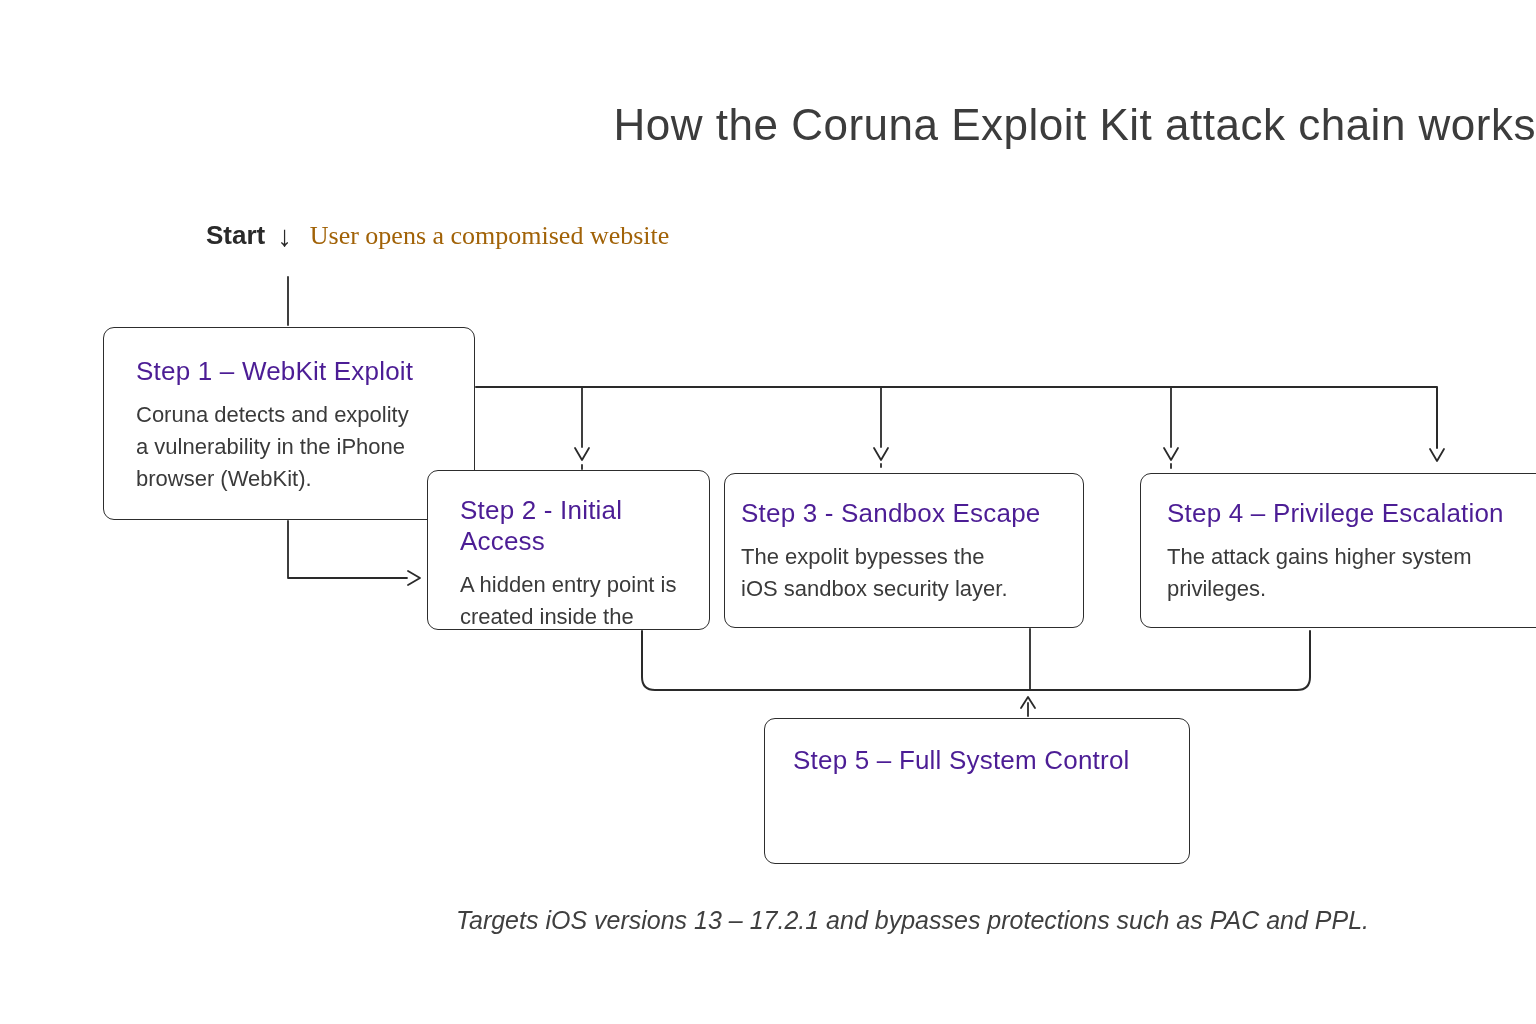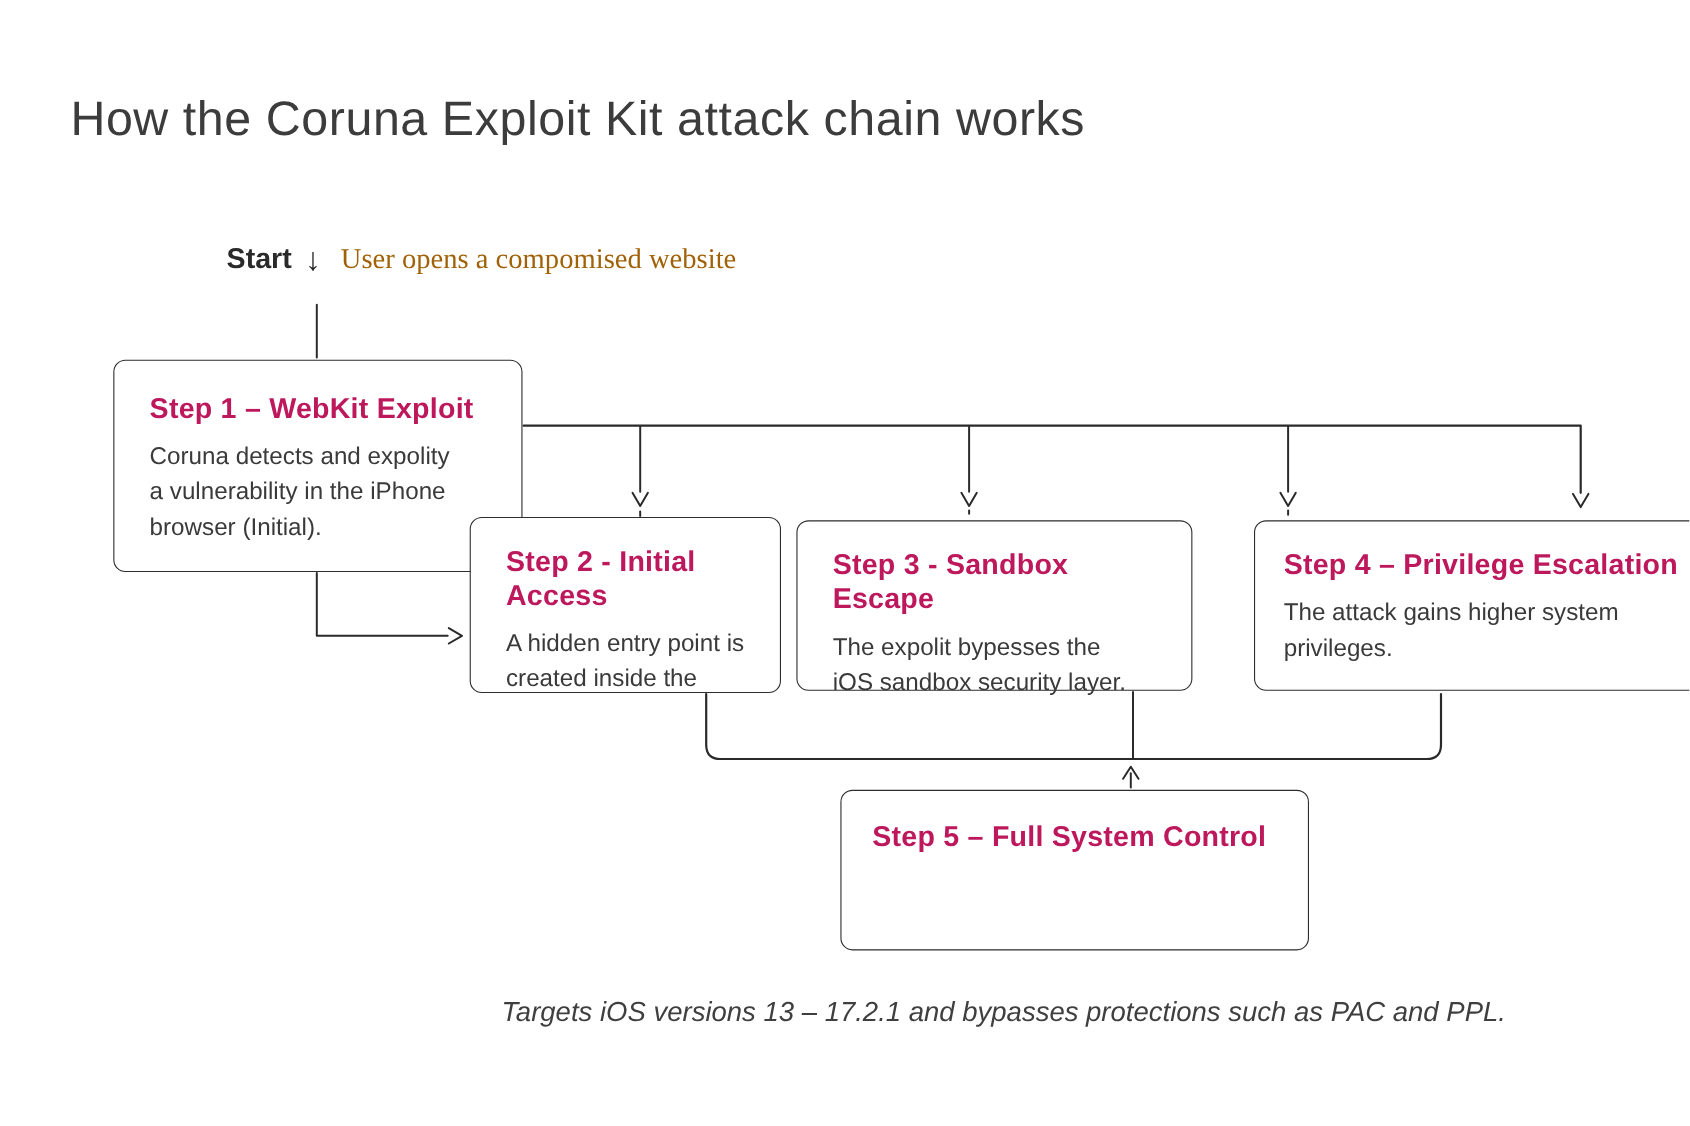--- a/index.html
+++ b/index.html
@@ -1,39 +1,39 @@
 <!DOCTYPE html>
 <html><head>
 <meta charset="utf-8">
 <style>
   html,body{margin:0;padding:0;background:#ffffff;}
   .stage{
     position:relative;width:1536px;height:1024px;background:#ffffff;overflow:hidden;
     font-family:"Liberation Sans","DejaVu Sans",sans-serif;color:#333;
   }
   .title{
-    position:absolute;left:64px;top:84px;width:1472px;text-align:left;
+    position:absolute;left:64px;top:100px;width:1472px;text-align:right;
     font-size:44px;font-weight:500;color:#3c3c3c;letter-spacing:0.5px;
   }
   .start-row{
     position:absolute;left:206px;top:220px;display:flex;align-items:center;gap:12px;
   }
   .start-label{font-size:26px;font-weight:700;color:#2a2a2a;}
   .start-arrow{font-size:29px;color:#2a2a2a;line-height:1;transform:translateY(1px);}
   .start-text{font-size:26px;color:#a16207;margin-left:6px;font-family:Liberation Serif, serif;}
   svg.connectors{position:absolute;left:0;top:0;width:1536px;height:1024px;pointer-events:none;}
   .step-box{
     position:absolute;background:#ffffff;border:1.7px solid #2d2d2d;border-radius:11px;
     box-sizing:border-box;padding:24px 26px 18px 32px;
   }
-  .step-heading{font-size:26px;font-weight:700;color:#be185d;margin:0 0 12px 0;letter-spacing:0.2px;}
+  .step-heading{font-size:26px;font-weight:400;color:#4c1d95;margin:0 0 12px 0;letter-spacing:0.2px;}
   .step-body{font-size:22px;color:#3a3a3a;line-height:1.45;white-space:pre-line;}
   .box-s1{left:103px;top:327px;width:372px;height:193px;padding-top:28px;}
   .box-s2{left:427px;top:470px;width:283px;height:160px;}
-  .box-s3{left:724px;top:473px;width:360px;height:155px;}
+  .box-s3{left:724px;top:473px;width:360px;height:155px;padding-left:16px;}
   .box-s4{left:1096px;top:473px;width:417px;height:155px;padding-left:26px;margin-left:44px;}
   .box-s5{left:764px;top:718px;width:426px;height:146px;padding-top:26px;padding-left:28px;}
   .footer-note{
     position:absolute;left:456px;top:906px;font-size:25px;font-style:italic;color:#3f3f3f;
   }
 </style>
 </head>
 <body>
 
 <div class="stage">
@@ -76,21 +76,21 @@
     <path d="M702,498 L698,485"></path>
     <polyline points="693,493 698,482 704,491"></polyline>
     <path d="M1075,626 V615"></path>
     <polyline points="1070,622 1075,612 1080,622"></polyline>
   </svg>
 
   <div class="step-box box-s1">
     <div class="step-heading">Step 1 – WebKit Exploit</div>
     <div class="step-body">Coruna detects and expolity
 a vulnerability in the iPhone
-browser (Initial).</div>
+browser (WebKit).</div>
   </div>
 
   <div class="step-box box-s2">
     <div class="step-heading">Step 2 - Initial Access</div>
     <div class="step-body">A hidden entry point is
 created inside the</div>
   </div>
 
   <div class="step-box box-s3">
     <div class="step-heading">Step 3 - Sandbox Escape</div>

